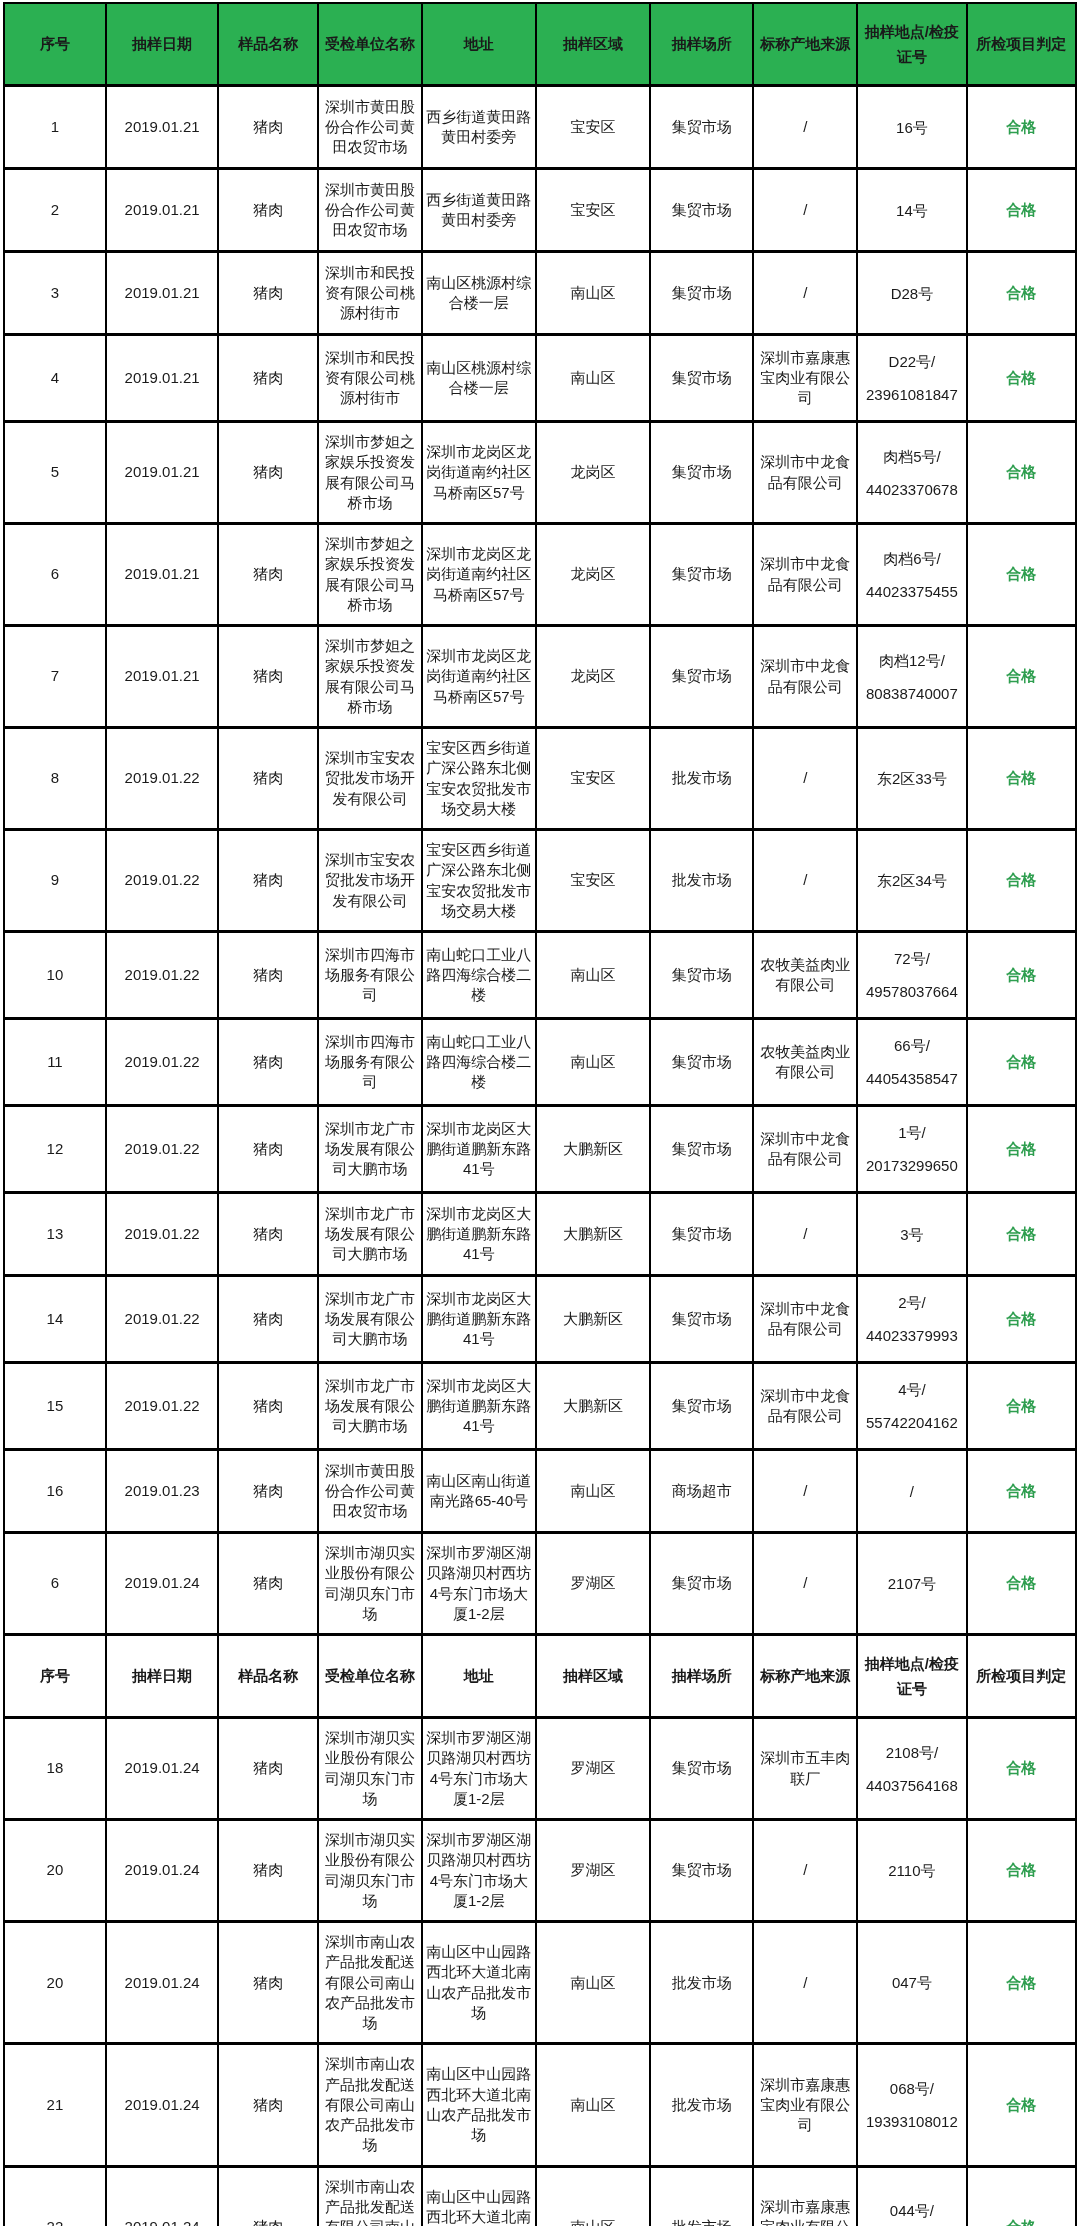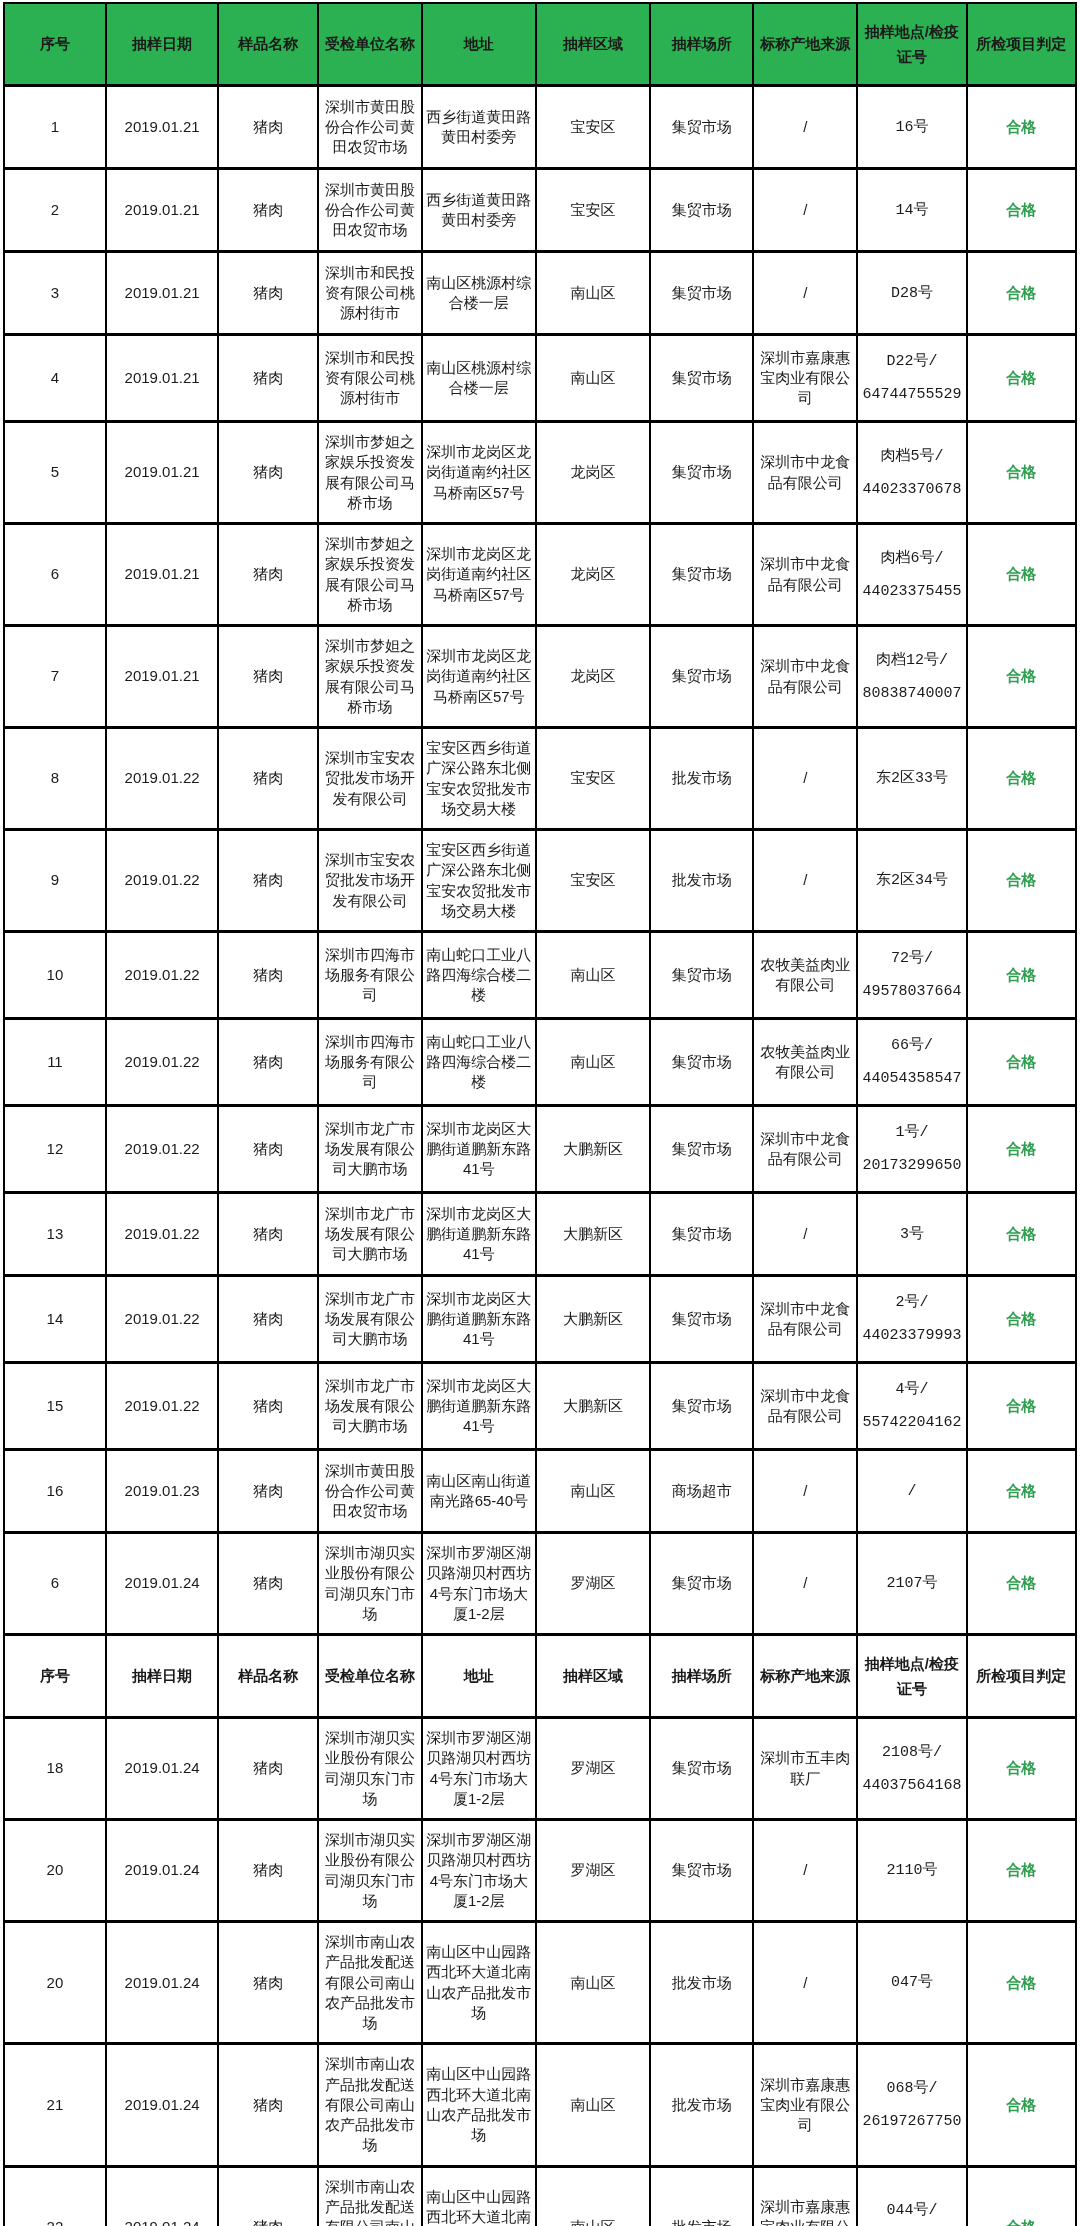--- a/index.html
+++ b/index.html
@@ -35,21 +35,21 @@
   td{height:62px;}
   .header-row th{
     font-weight:bold;
     font-size:15px;
     padding:14px 2px;
     height:52px;
     line-height:1.7;
   }
   .header-row.green th{background:var(--header-bg);}
   .header-row.plain th{background:#ffffff;}
-  td.cert{white-space:pre-line;line-height:2.2;font-family:Liberation Mono, monospace;}
+  td.cert{white-space:pre-line;line-height:2.2;}
   td.result{color:var(--pass-color);font-weight:bold;}
 </style>
 </head>
 <body>
 
 <div class="page">
   <table>
     <colgroup>
       <col class="c1">
         <col class="c2">
@@ -114,21 +114,21 @@
         <tr>
           <td>4</td>
           <td>2019.01.21</td>
           <td>猪肉</td>
           <td>深圳市和民投资有限公司桃源村街市</td>
           <td>南山区桃源村综合楼一层</td>
           <td>南山区</td>
           <td>集贸市场</td>
           <td>深圳市嘉康惠宝肉业有限公司</td>
           <td class="cert">D22号/
-64744755529</td>
+23961081847</td>
           <td class="result">合格</td>
         </tr>
         <tr>
           <td>5</td>
           <td>2019.01.21</td>
           <td>猪肉</td>
           <td>深圳市梦妲之家娱乐投资发展有限公司马桥市场</td>
           <td>深圳市龙岗区龙岗街道南约社区马桥南区57号</td>
           <td>龙岗区</td>
           <td>集贸市场</td>
@@ -340,21 +340,21 @@
         <tr>
           <td>21</td>
           <td>2019.01.24</td>
           <td>猪肉</td>
           <td>深圳市南山农产品批发配送有限公司南山农产品批发市场</td>
           <td>南山区中山园路西北环大道北南山农产品批发市场</td>
           <td>南山区</td>
           <td>批发市场</td>
           <td>深圳市嘉康惠宝肉业有限公司</td>
           <td class="cert">068号/
-26197267750</td>
+19393108012</td>
           <td class="result">合格</td>
         </tr>
         <tr>
           <td>22</td>
           <td>2019.01.24</td>
           <td>猪肉</td>
           <td>深圳市南山农产品批发配送有限公司南山农产品批发市场</td>
           <td>南山区中山园路西北环大道北南山农产品批发市场</td>
           <td>南山区</td>
           <td>批发市场</td>

